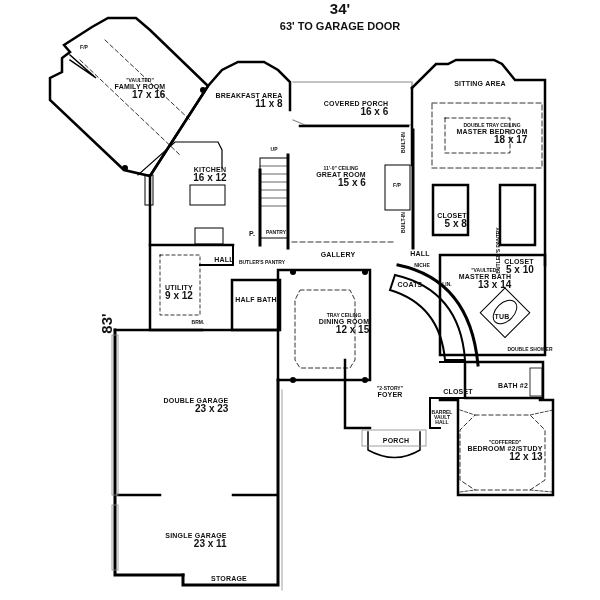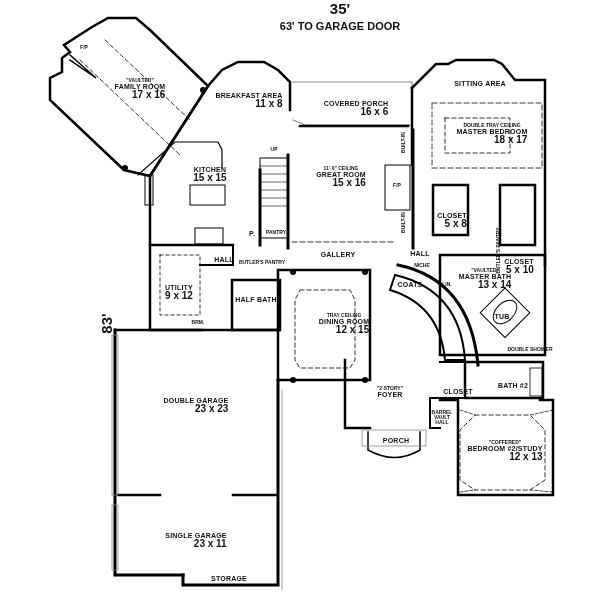--- a/index.html
+++ b/index.html
@@ -105,21 +105,21 @@
   <g fill="#000">
     <circle cx="203" cy="90" r="3"></circle>
     <circle cx="125" cy="168" r="3"></circle>
     <circle cx="293" cy="272" r="3"></circle>
     <circle cx="365" cy="272" r="3"></circle>
     <circle cx="293" cy="380" r="3"></circle>
     <circle cx="365" cy="380" r="3"></circle>
   </g>
 </svg>
 
-<div class="title" style="left:340px;top:0px;font-size:15px;">35'</div>
+<div class="title" style="left:340px;top:0px;font-size:15px;">34'</div>
 <div class="title" style="left:340px;top:20px;font-size:11px;">63' TO GARAGE DOOR</div>
 <div class="title" style="left:96px;top:315px;font-size:15px;transform:rotate(-90deg);transform-origin:center;">83'</div>
 
 <div class="lbl" style="left:140px;top:78px;">
   <div class="s">"VAULTED"</div>
   <div class="n">FAMILY ROOM</div>
   <div class="d">17 x 16</div>
 </div>
 <div class="lbl" style="left:84px;top:45px;">
     <div class="s">F/P</div>
@@ -140,27 +140,27 @@
 </div>
 
 <div class="lbl" style="left:492px;top:123px;">
   <div class="s">DOUBLE TRAY CEILING</div>
   <div class="n">MASTER BEDROOM</div>
   <div class="d">18 x 17</div>
 </div>
 
 <div class="lbl" style="left:210px;top:166px;">
   <div class="n">KITCHEN</div>
-  <div class="d">15 x 15</div>
+  <div class="d">16 x 12</div>
 </div>
 
 <div class="lbl" style="left:341px;top:166px;">
   <div class="s">11'-0" CEILING</div>
   <div class="n">GREAT ROOM</div>
-  <div class="d">15 x 16</div>
+  <div class="d">15 x 6</div>
 </div>
 <div class="lbl" style="left:397px;top:183px;">
     <div class="s">F/P</div>
   </div>
 <div class="lbl" style="left:393px;top:140px;transform:rotate(-90deg);">
     <div class="s">BUILT-IN</div>
   </div>
 <div class="lbl" style="left:393px;top:220px;transform:rotate(-90deg);">
     <div class="s">BUILT-IN</div>
   </div>

